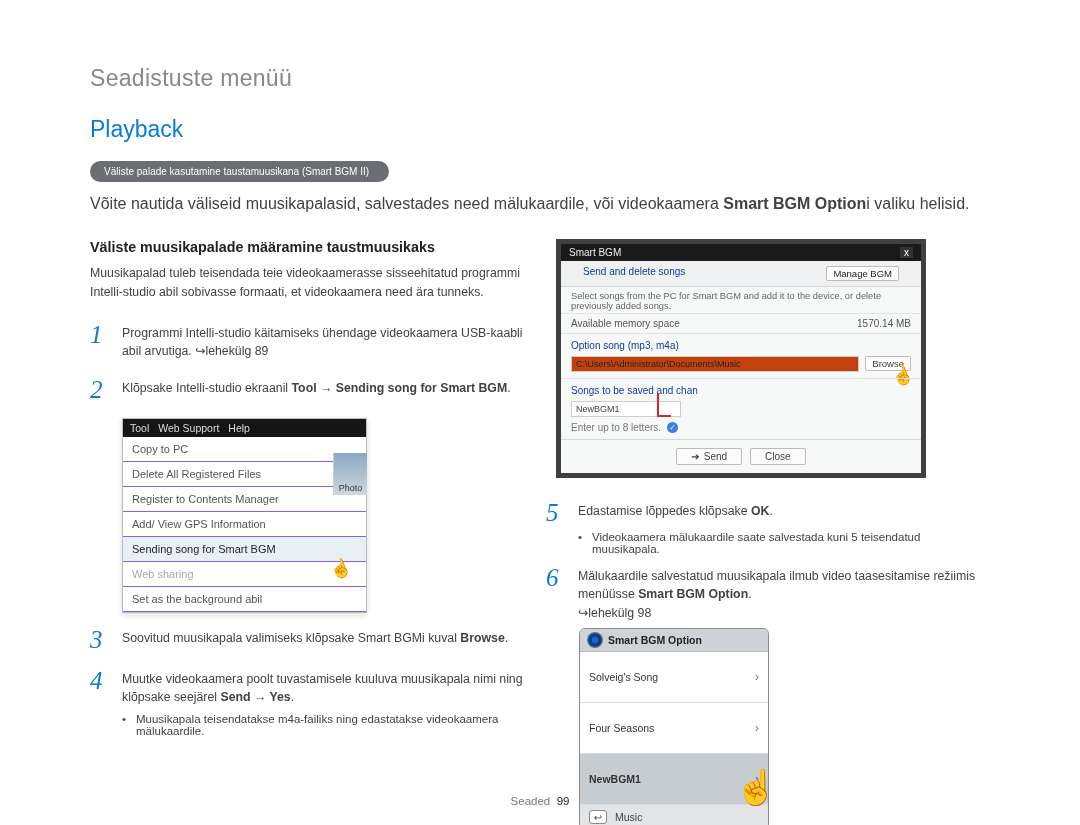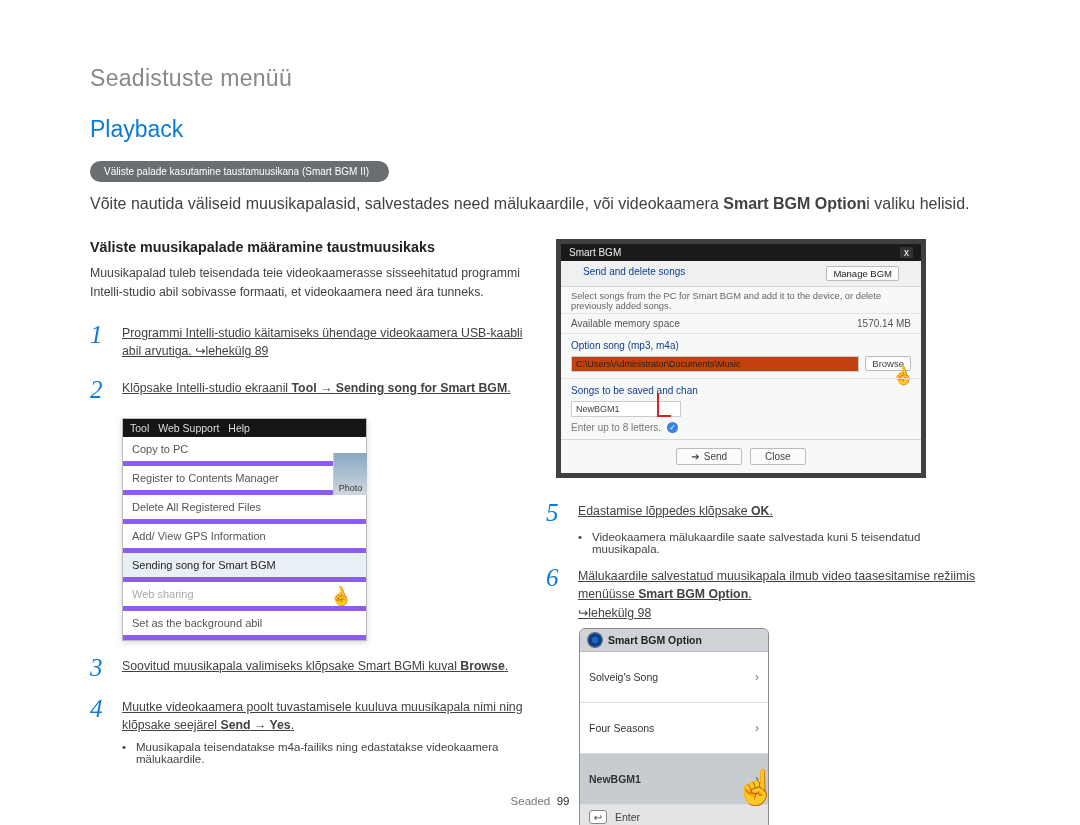--- a/index.html
+++ b/index.html
@@ -23,21 +23,21 @@
     font-size: 10px;
     margin-bottom: 10px;
   }
   .lede { font-size: 16px; line-height: 1.55; margin-bottom: 22px; }
   .columns { display: flex; gap: 12px; }
   .col { flex: 1; min-width: 0; }
   .sub-heading { font-size: 14.3px; font-weight: 700; color: #222; margin-bottom: 9px; }
   .body { font-size: 12.3px; line-height: 1.55; margin-bottom: 20px; }
   .step { display: flex; gap: 12px; font-size: 12.3px; line-height: 1.5; margin-bottom: 16px; }
   .step-num { font-size: 25px; color: #0a7bd6; font-style: italic; font-family: Georgia, 'Times New Roman', serif; line-height: 1; min-width: 20px; }
-  .step-text { flex: 1; padding-top: 2px; text-decoration: underline;}
+  .step-text { flex: 1; padding-top: 2px;}
   .step b { font-weight: 700; }
   .arrow-glyph { font-family: Arial, sans-serif; }
   .bullet-sub { display:flex; gap:8px; font-size:11.5px; margin: 6px 0 10px 32px; }
   .bullet-sub .dot { min-width:6px; }
 
   
   .app-menu {
     width: 245px;
     margin: 4px 0 14px 32px;
     border: 1px solid #bbb;
@@ -46,21 +46,21 @@
     font-size: 11px;
   }
   .app-menu .titlebar {
     display:flex; gap:9px;
     background:#151515; color:#ddd;
     padding: 3px 7px; font-size: 10.5px;
   }
   .app-menu .menu-items { background:#fff; position:relative; }
   .app-menu .menu-item {
     padding: 6px 9px;
-    border-bottom: 5px solid #8b5cf6;
+    border-bottom: 1px solid #8b5cf6;
     color:#555;
   }
   .app-menu .menu-item.sel { background:#e8f0f6; color:#232323; }
   .app-menu .menu-item.dis { color:#aaa; }
   .app-menu .side-photo {
     position:absolute; right:-1px; top:16px; width:34px; height:42px;
     background: linear-gradient(#8aa9c4,#cfd7dc);
     border-left:1px solid #ccc; font-size:9px; text-align:center; color:#333;
     padding-top:30px;
   }
@@ -203,22 +203,22 @@
     </div>
 
     <div class="app-menu">
       <div class="titlebar">
         <span>Tool</span>
         <span>Web Support</span>
         <span>Help</span>
       </div>
       <div class="menu-items">
         <div class="menu-item">Copy to PC</div>
+        <div class="menu-item">Delete All Registered Files</div>
         <div class="menu-item">Register to Contents Manager</div>
-        <div class="menu-item">Delete All Registered Files</div>
         <div class="menu-item">Add/ View GPS Information</div>
         <div class="menu-item sel">Sending song for Smart BGM</div>
         <div class="menu-item dis">Web sharing</div>
         <div class="menu-item">Set as the background abil</div>
         <div class="side-photo">Photo</div>
         <div class="pointer">☝</div>
       </div>
     </div>
 
     <div class="step">
@@ -318,21 +318,21 @@
       <div class="item">
         <span>Four Seasons</span>
           <span class="chev">›</span>
       </div>
       <div class="item sel">
         <span>NewBGM1</span>
           <span class="chev">›</span>
       </div>
       <div class="back-row">
         <span class="back-icon">↩</span>
-        <span>Enter</span>
+        <span>Music</span>
       </div>
       <span class="bighand">☝</span>
     </div>
 
   </div>
 </div>
 
 <div class="page-foot">
   <span>Seaded</span>&nbsp;&nbsp;<span class="pn">99</span>
 </div>

